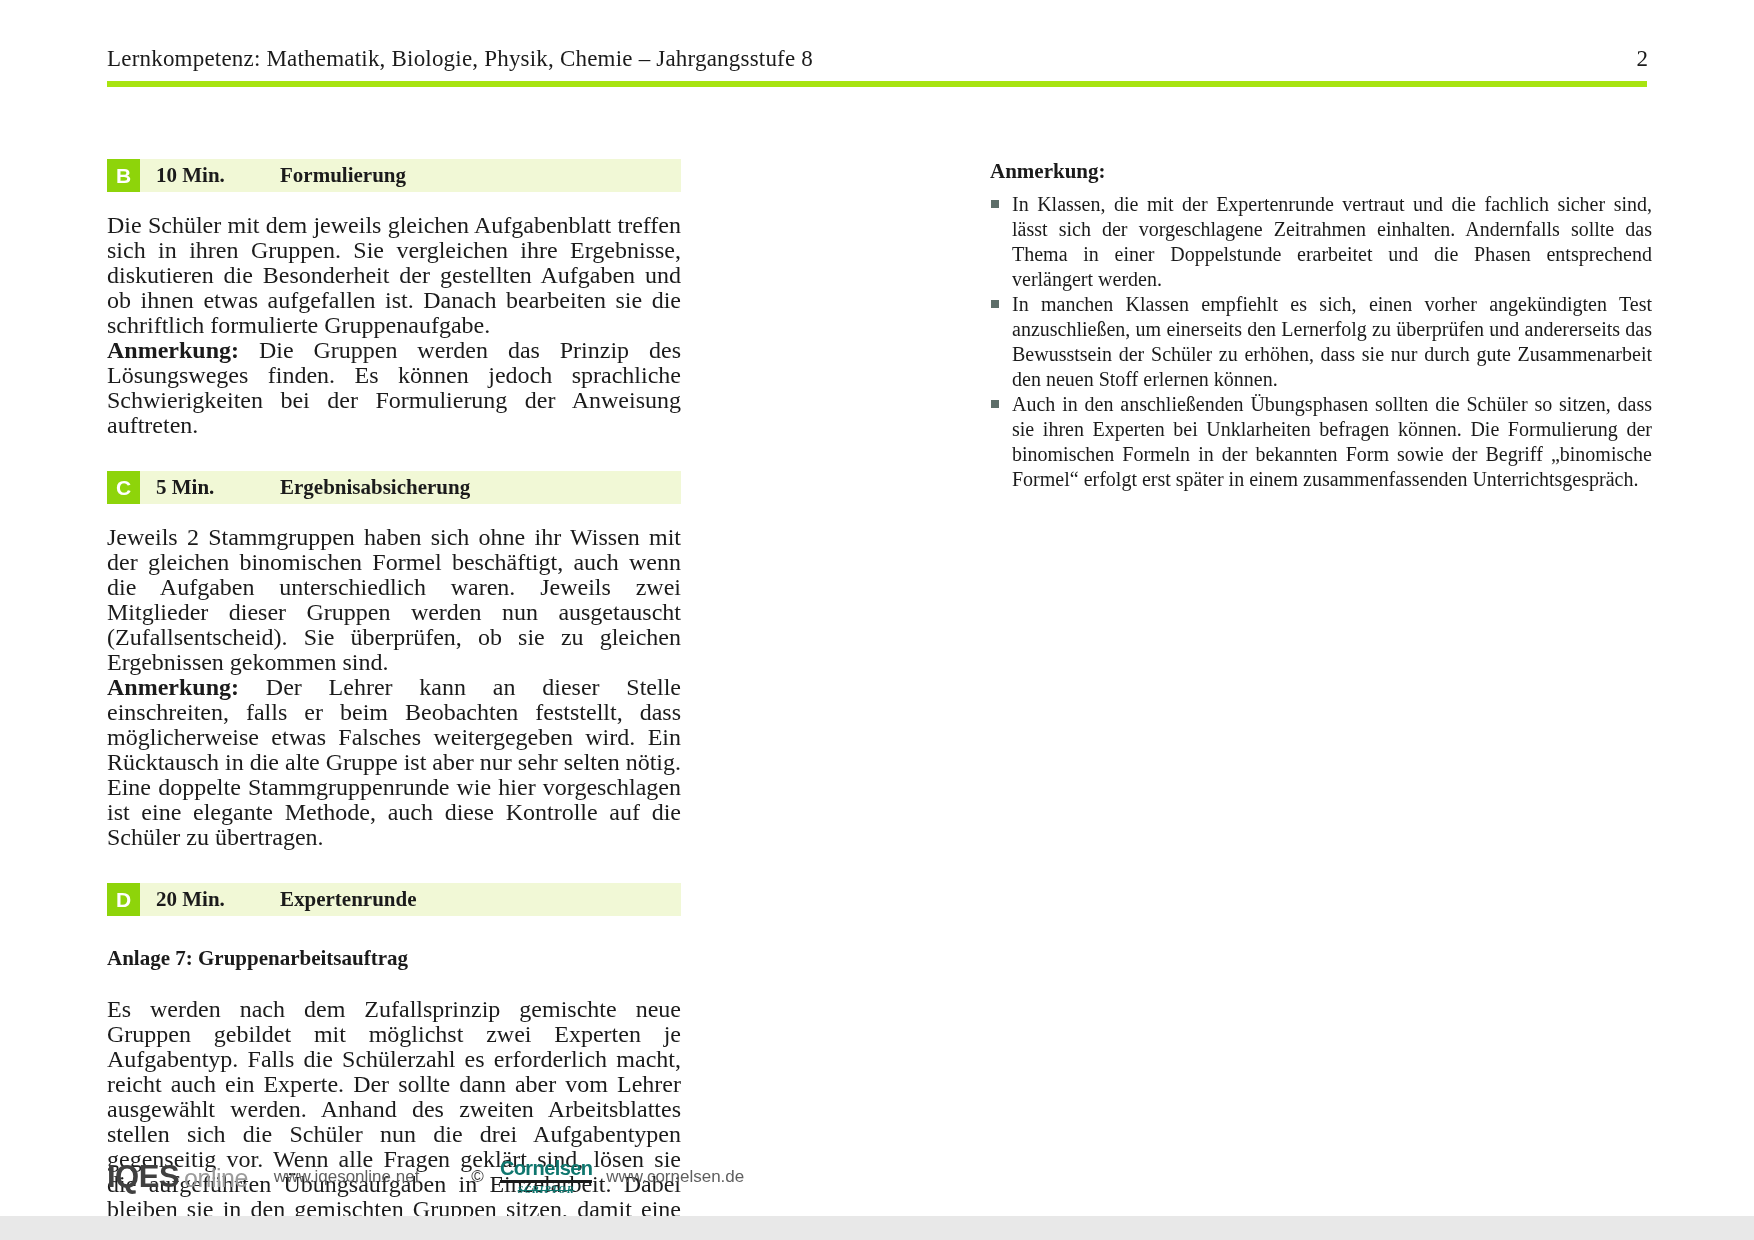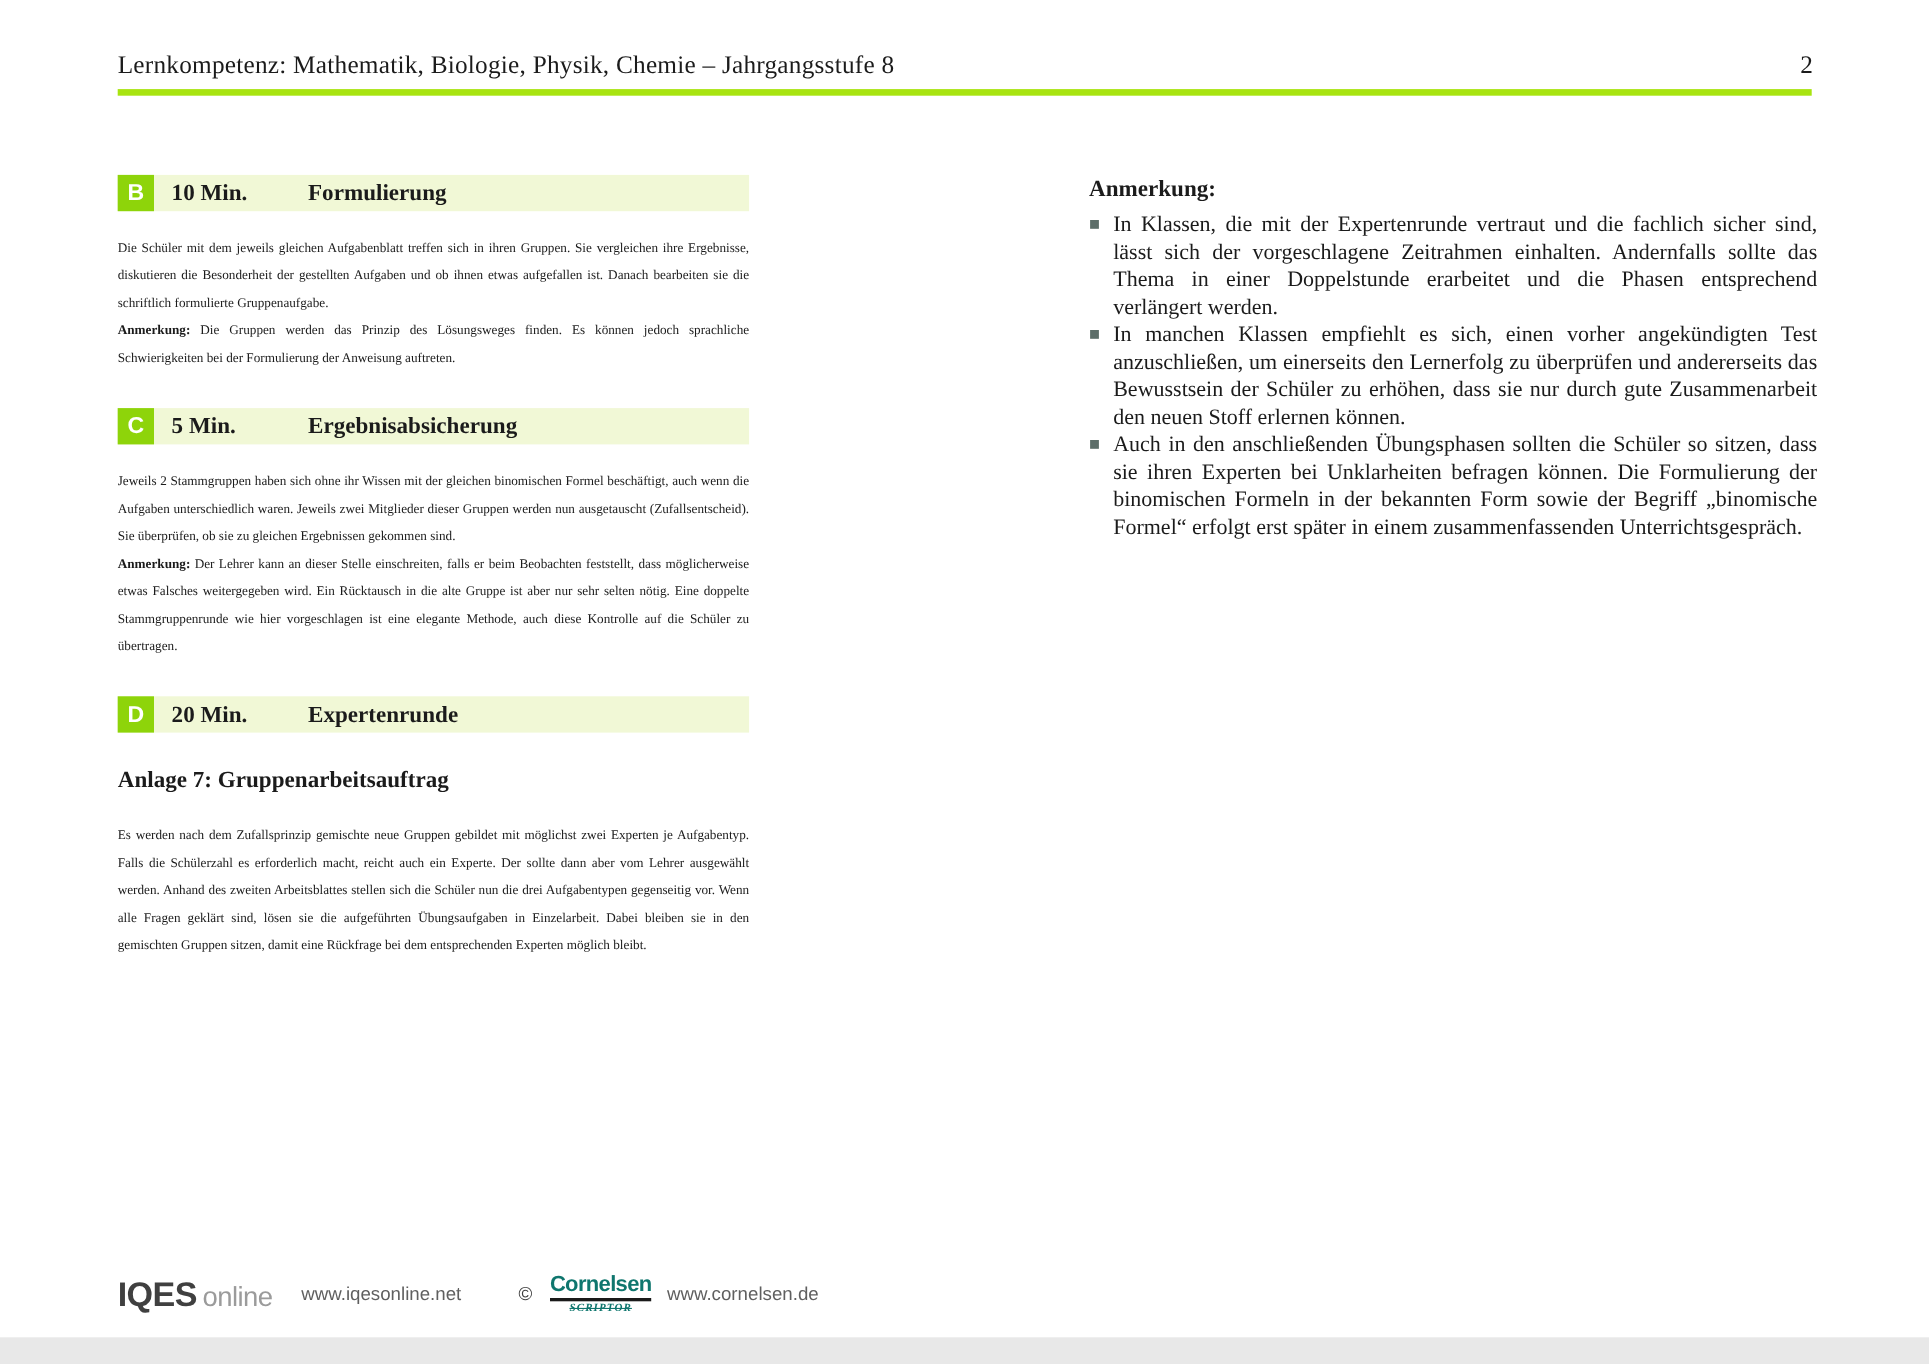--- a/index.html
+++ b/index.html
@@ -48,21 +48,21 @@
     font-weight: bold; font-size: 21px;
     margin-left: 16px; width: 112px;
     align-self: center;
   }
   .phase-title {
     font-weight: bold; font-size: 21px;
     margin-left: 12px; align-self: center;
   }
   
   .body-text {
-    font-size: 12px; line-height: 25px;
+    font-size: 24px; line-height: 25px;
     text-align: justify;
   }
   .lead { font-weight: bold; }
   .attachment {
     font-weight: bold; font-size: 21px;
     margin: 30px 0 26px 0;
   }
   
   .remarks-heading { font-weight: bold; font-size: 21px; margin-bottom: 8px; }
   .bullet-list { list-style: none; }

